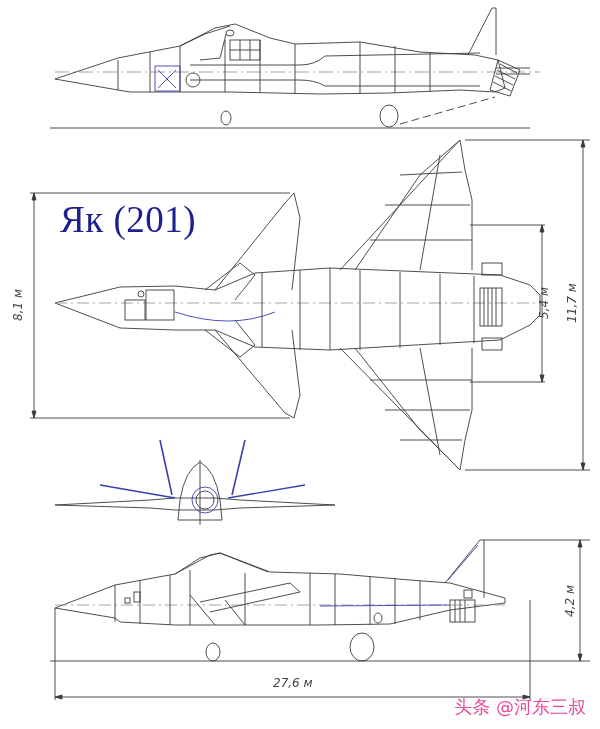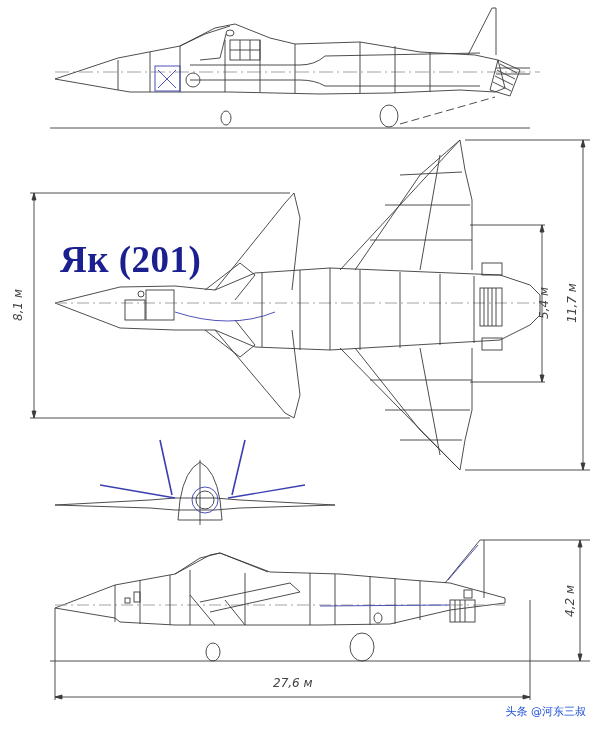--- a/index.html
+++ b/index.html
@@ -1,30 +1,30 @@
 <!DOCTYPE html>
 <html><head>
 <meta charset="utf-8">
 <style>
   html, body { margin: 0; padding: 0; background: #ffffff; }
   body { width: 600px; height: 729px; position: relative; overflow: hidden; font-family: "Liberation Sans", sans-serif; }
   .canvas { position: absolute; left: 0; top: 0; width: 600px; height: 729px; }
   .title {
     position: absolute; left: 60px; top: 198px;
-    font-family: "Liberation Serif", serif; font-weight: bold; font-size: 37px;
-    color: #1c1f8f; letter-spacing: 0.5px; margin-top: 40px;
+    font-family: "Liberation Serif", serif; font-weight: normal; font-size: 37px;
+    color: #1c1f8f; letter-spacing: 0.5px;
   }
   .dim {
     position: absolute; font-family: "DejaVu Sans", sans-serif; font-style: italic;
     font-size: 12px; color: #444; white-space: nowrap;
   }
   .rot { transform: rotate(-90deg); transform-origin: center center; }
   .watermark {
-    position: absolute; right: 14px; bottom: 10px; font-size: 11px;
-    color: #1d4ed8; font-family: "DejaVu Sans", sans-serif;
+    position: absolute; right: 14px; bottom: 10px; font-size: 18px;
+    color: #ec4899; font-family: "DejaVu Sans", sans-serif;
   }
 </style>
 </head>
 <body>
 
 <div class="canvas">
   <svg width="600" height="729" viewBox="0 0 600 729" xmlns="http://www.w3.org/2000/svg">
     <g fill="none" stroke="#3a3a3a" stroke-width="0.9">
 
       <g>

